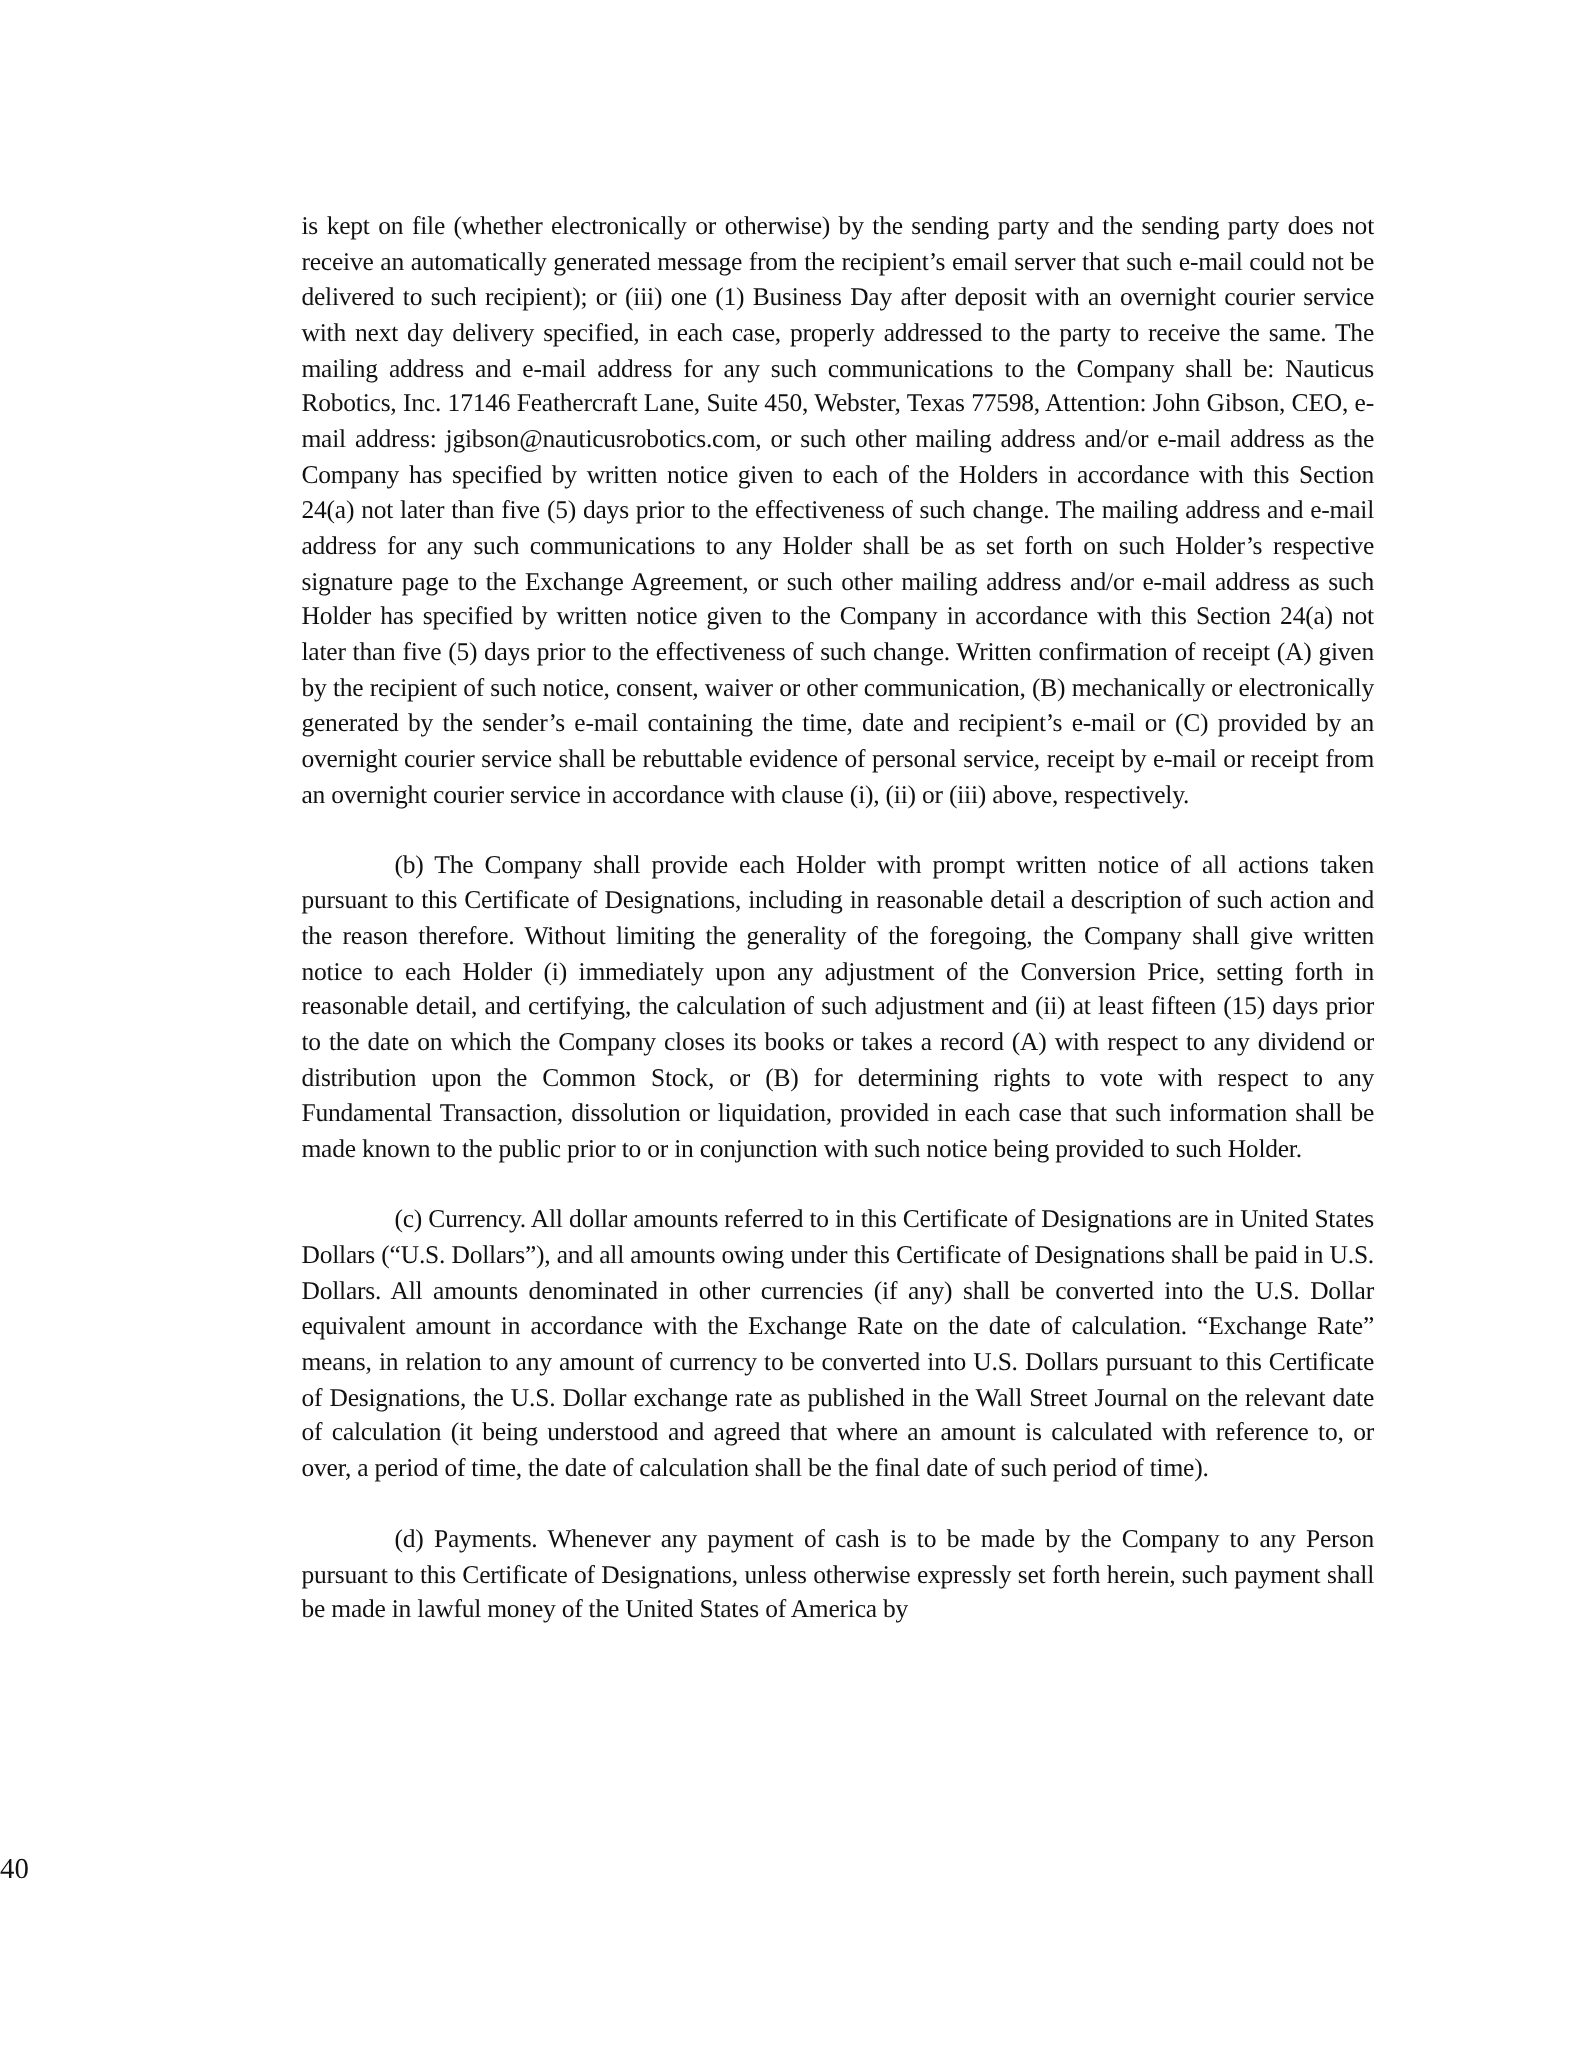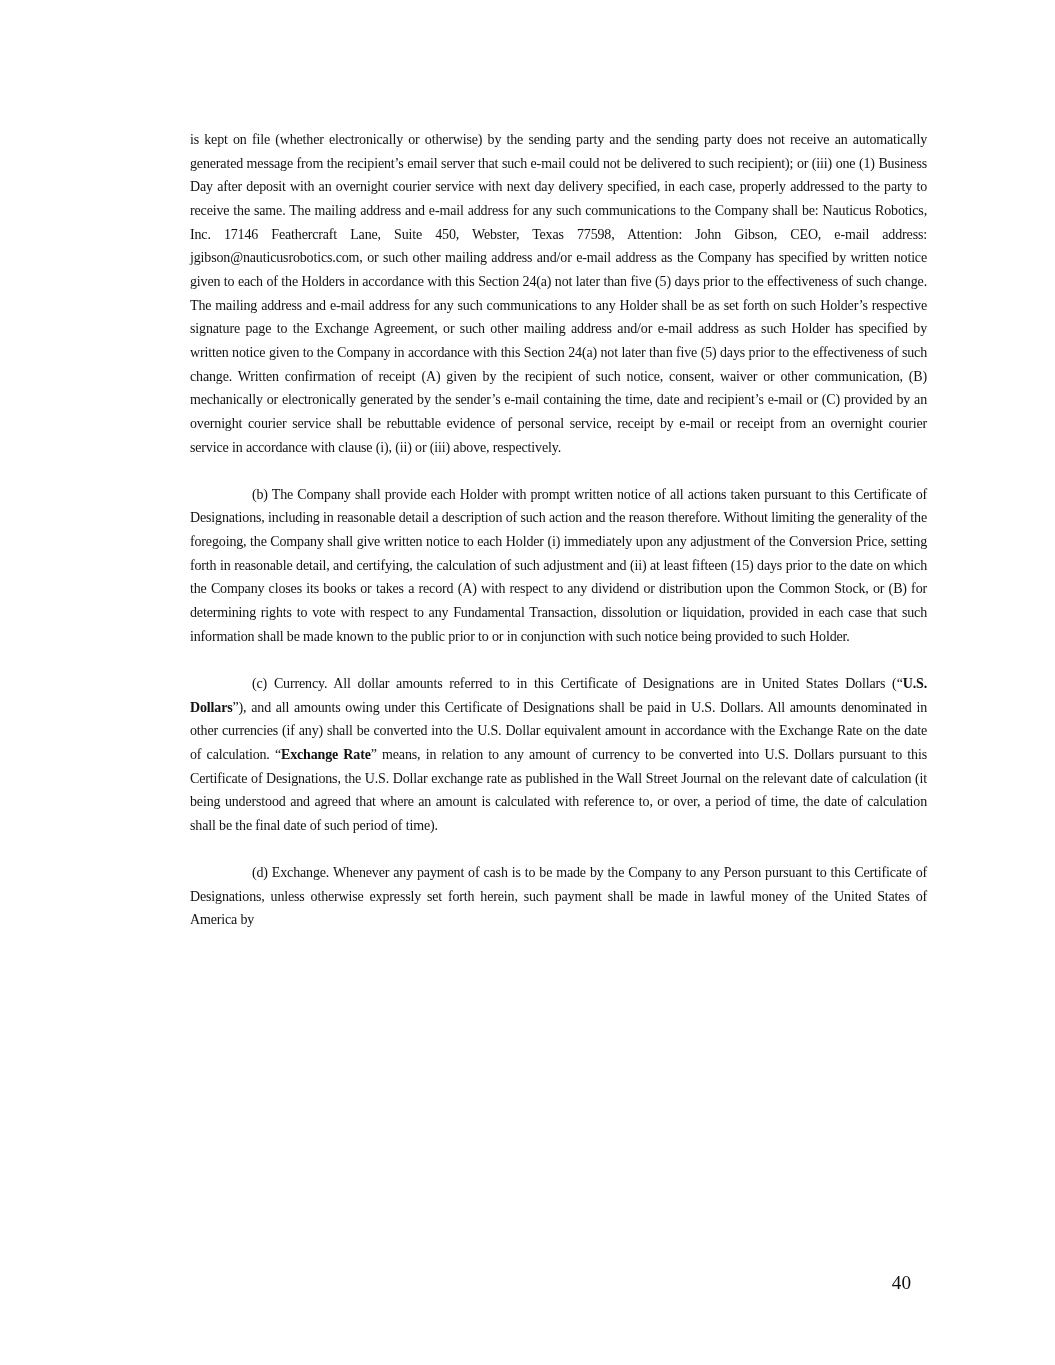--- a/index.html
+++ b/index.html
@@ -15,54 +15,53 @@
       font-family: "Liberation Serif", "DejaVu Serif", serif;
       color: #111111;
     }
     .page {
       position: absolute;
       left: 186px;
       top: 124px;
       width: 745px;
     }
     .para {
-      font-size: 14px;
+      font-size: 17px;
       line-height: 23.65px;
       text-align: justify;
-      margin: 4px;
+      margin: 15px;
       letter-spacing: -0.15px;
       word-spacing: 0px;
     }
     .para + .para {
       margin-top: 23.6px;
     }
     .indent {
       text-indent: 62px;
     }
     .u { text-underline-offset: 2px; }
-    .b { font-weight: bold; }
+    .b { font-weight: normal; }
     .page-number {
       position: absolute;
       left: 0;
       width: 911px;
       top: 1235px;
-      text-align: right;
+      text-align: left;
       font-size: 19.2px;
       line-height: 23.65px;
-      margin-top: 36px;
     }
   </style>
 </head>
 <body>
 
 <div class="page">
 
   <p class="para">is kept on file (whether electronically or otherwise) by the sending party and the sending party does not receive an automatically generated message from the recipient’s email server that such e-mail could not be delivered to such recipient); or (iii) one (1) Business Day after deposit with an overnight courier service with next day delivery specified, in each case, properly addressed to the party to receive the same.  The mailing address and e-mail address for any such communications to the Company shall be: Nauticus Robotics, Inc. 17146 Feathercraft Lane, Suite 450, Webster, Texas 77598, Attention: John Gibson, CEO, e-mail address: jgibson@nauticusrobotics.com, or such other mailing address and/or e-mail address as the Company has specified by written notice given to each of the Holders in accordance with this Section 24(a) not later than five (5) days prior to the effectiveness of such change.  The mailing address and e-mail address for any such communications to any Holder shall be as set forth on such Holder’s respective signature page to the Exchange Agreement, or such other mailing address and/or e-mail address as such Holder has specified by written notice given to the Company in accordance with this Section 24(a) not later than five (5) days prior to the effectiveness of such change.  Written confirmation of receipt (A) given by the recipient of such notice, consent, waiver or other communication, (B) mechanically or electronically generated by the sender’s e-mail containing the time, date and recipient’s e-mail or (C) provided by an overnight courier service shall be rebuttable evidence of personal service, receipt by e-mail or receipt from an overnight courier service in accordance with clause (i), (ii) or (iii) above, respectively.</p>
 
   <p class="para indent"><span>(b)</span> <span>The Company shall provide each Holder with prompt written notice of all actions taken pursuant to this Certificate of Designations, including in reasonable detail a description of such action and the reason therefore.  Without limiting the generality of the foregoing, the Company shall give written notice to each Holder (i) immediately upon any adjustment of the Conversion Price, setting forth in reasonable detail, and certifying, the calculation of such adjustment and (ii) at least fifteen (15) days prior to the date on which the Company closes its books or takes a record (A) with respect to any dividend or distribution upon the Common Stock, or (B) for determining rights to vote with respect to any Fundamental Transaction, dissolution or liquidation, provided in each case that such information shall be made known to the public prior to or in conjunction with such notice being provided to such Holder.</span></p>
 
   <p class="para indent"><span>(c)</span> <span class="u">Currency</span><span>.  All dollar amounts referred to in this Certificate of Designations are in United States Dollars (“</span><span class="b">U.S. Dollars</span><span>”), and all amounts owing under this Certificate of Designations shall be paid in U.S. Dollars.  All amounts denominated in other currencies (if any) shall be converted into the U.S. Dollar equivalent amount in accordance with the Exchange Rate on the date of calculation.  “</span><span class="b">Exchange Rate</span><span>” means, in relation to any amount of currency to be converted into U.S. Dollars pursuant to this Certificate of Designations, the U.S. Dollar exchange rate as published in the Wall Street Journal on the relevant date of calculation (it being understood and agreed that where an amount is calculated with reference to, or over, a period of time, the date of calculation shall be the final date of such period of time).</span></p>
 
-  <p class="para indent"><span>(d)</span> <span class="u">Exchange</span><span>.  Whenever any payment of cash is to be made by the Company to any Person pursuant to this Certificate of Designations, unless otherwise expressly set forth herein, such payment shall be made in lawful money of the United States of America by</span></p>
+  <p class="para indent"><span>(d)</span> <span class="u">Payments</span><span>.  Whenever any payment of cash is to be made by the Company to any Person pursuant to this Certificate of Designations, unless otherwise expressly set forth herein, such payment shall be made in lawful money of the United States of America by</span></p>
 
 </div>
 
 <div class="page-number">40</div>
 
 </body></html>

